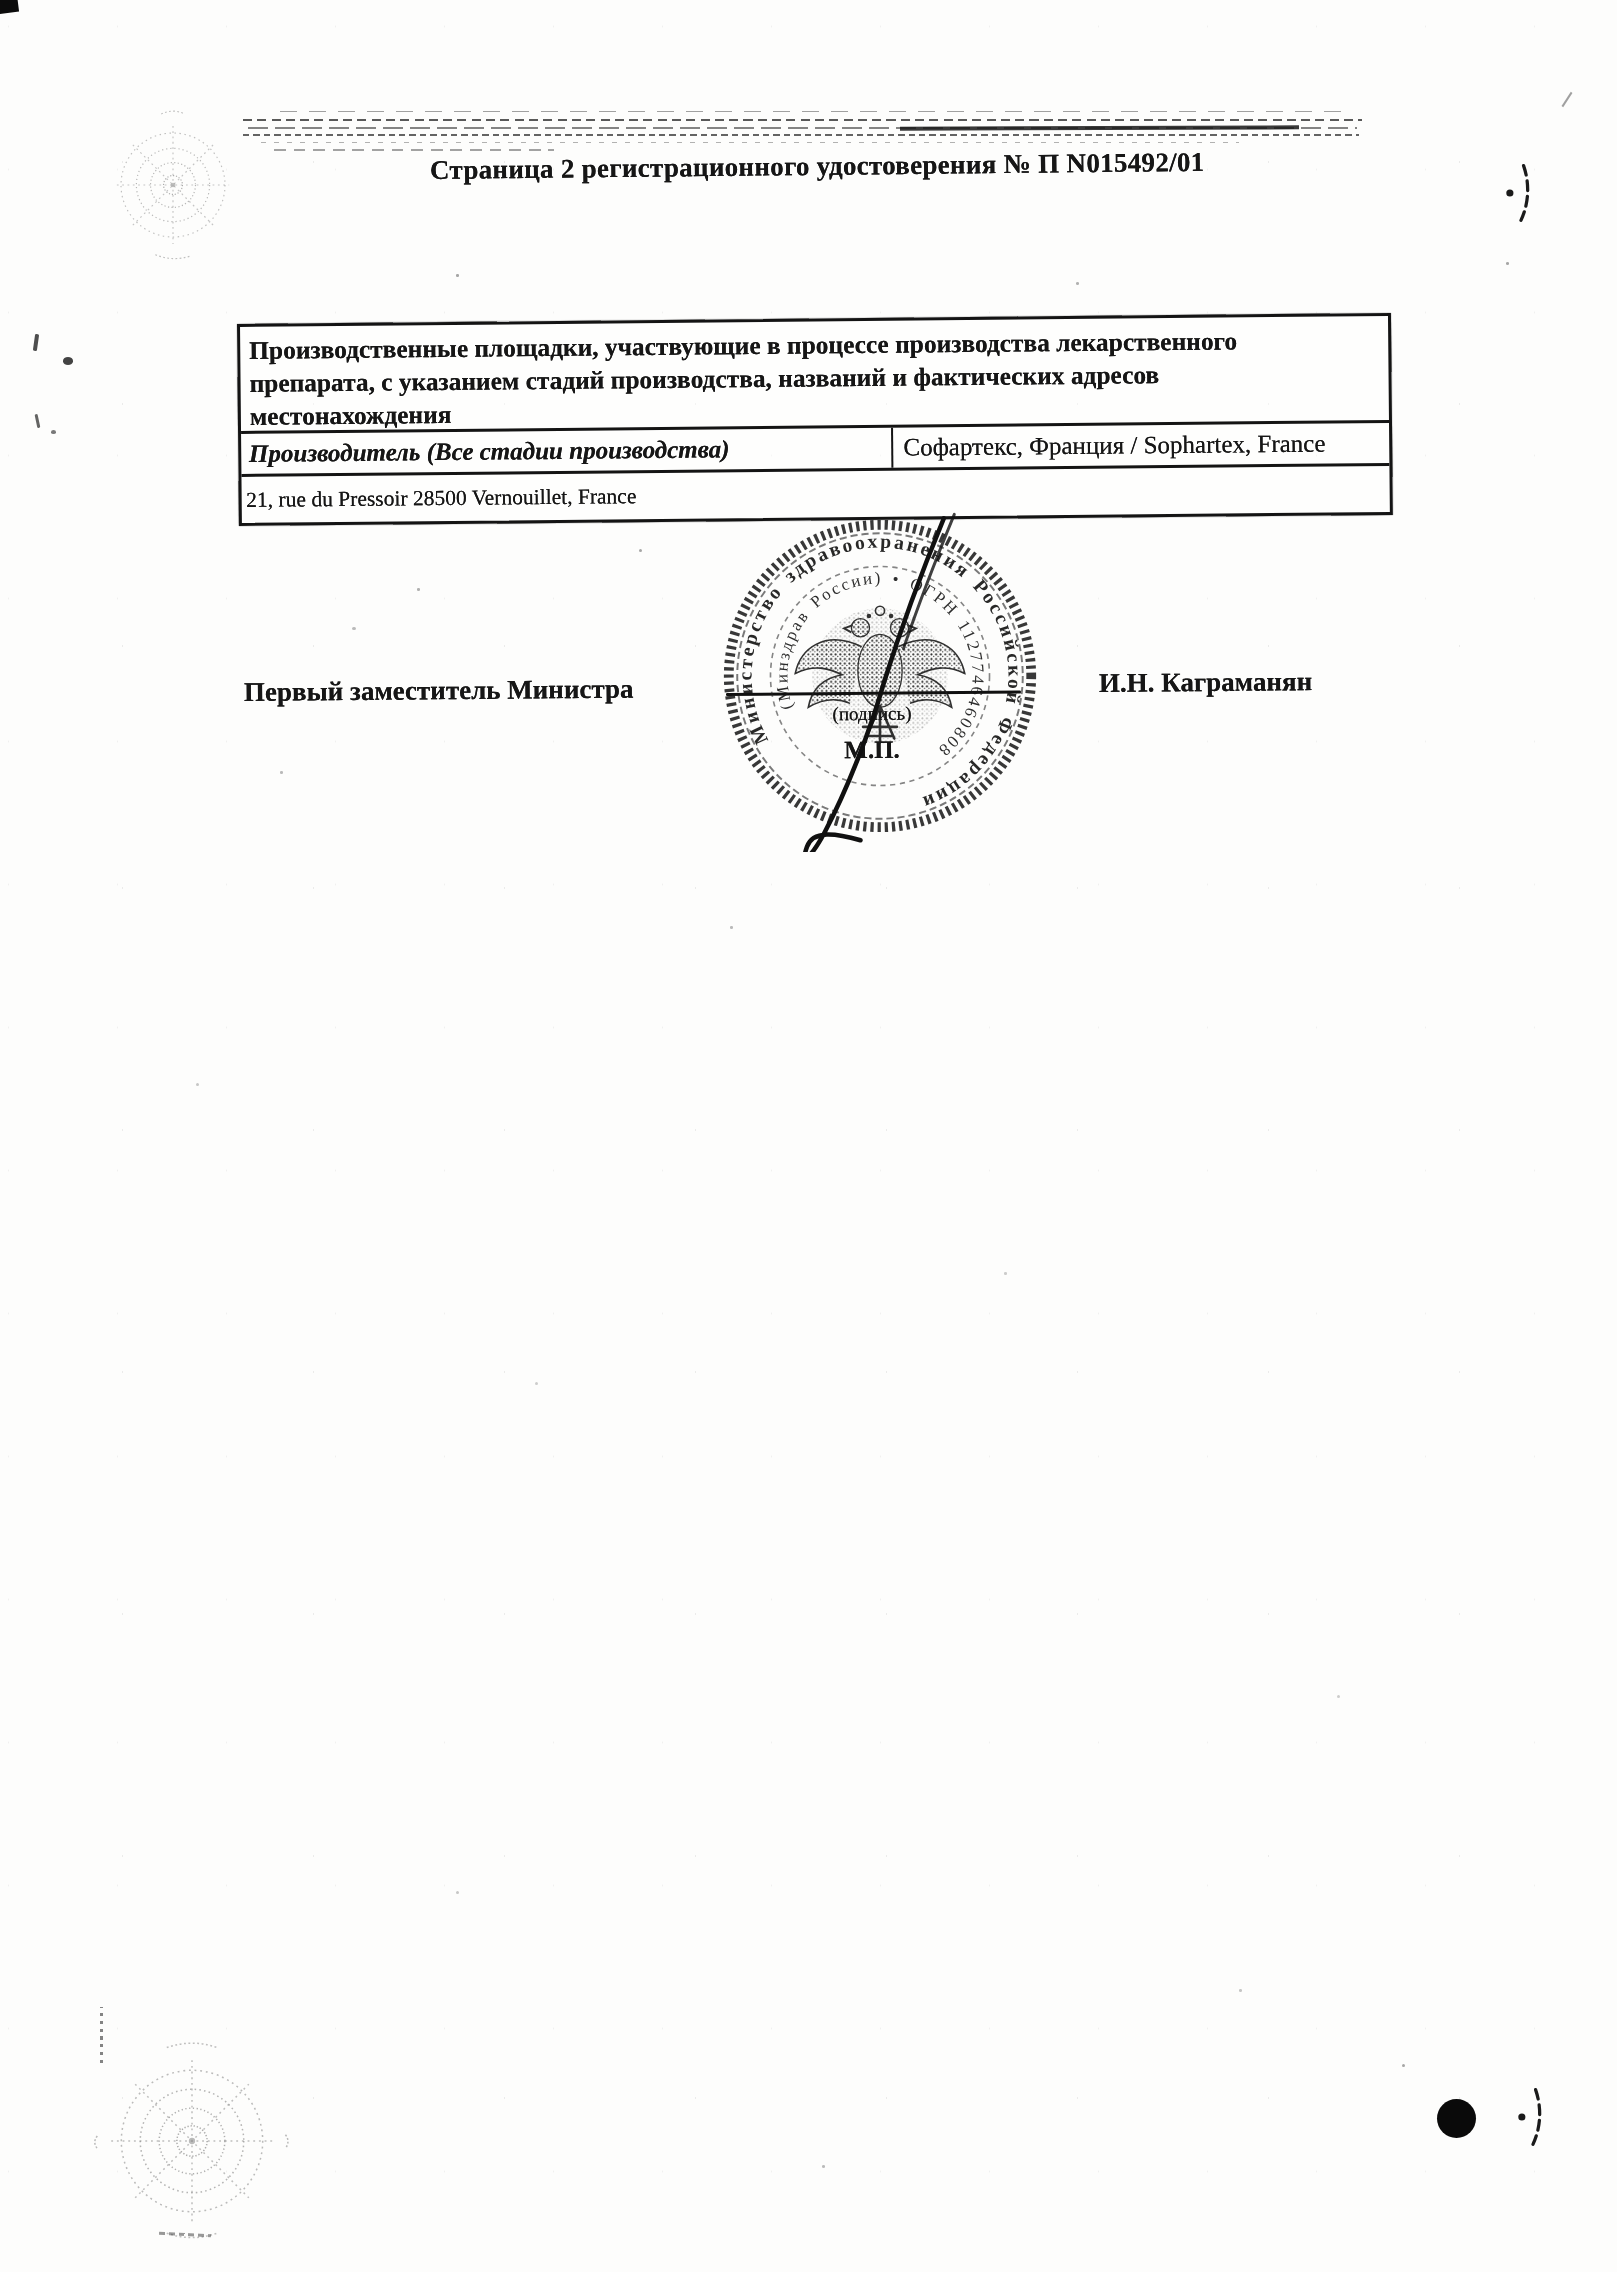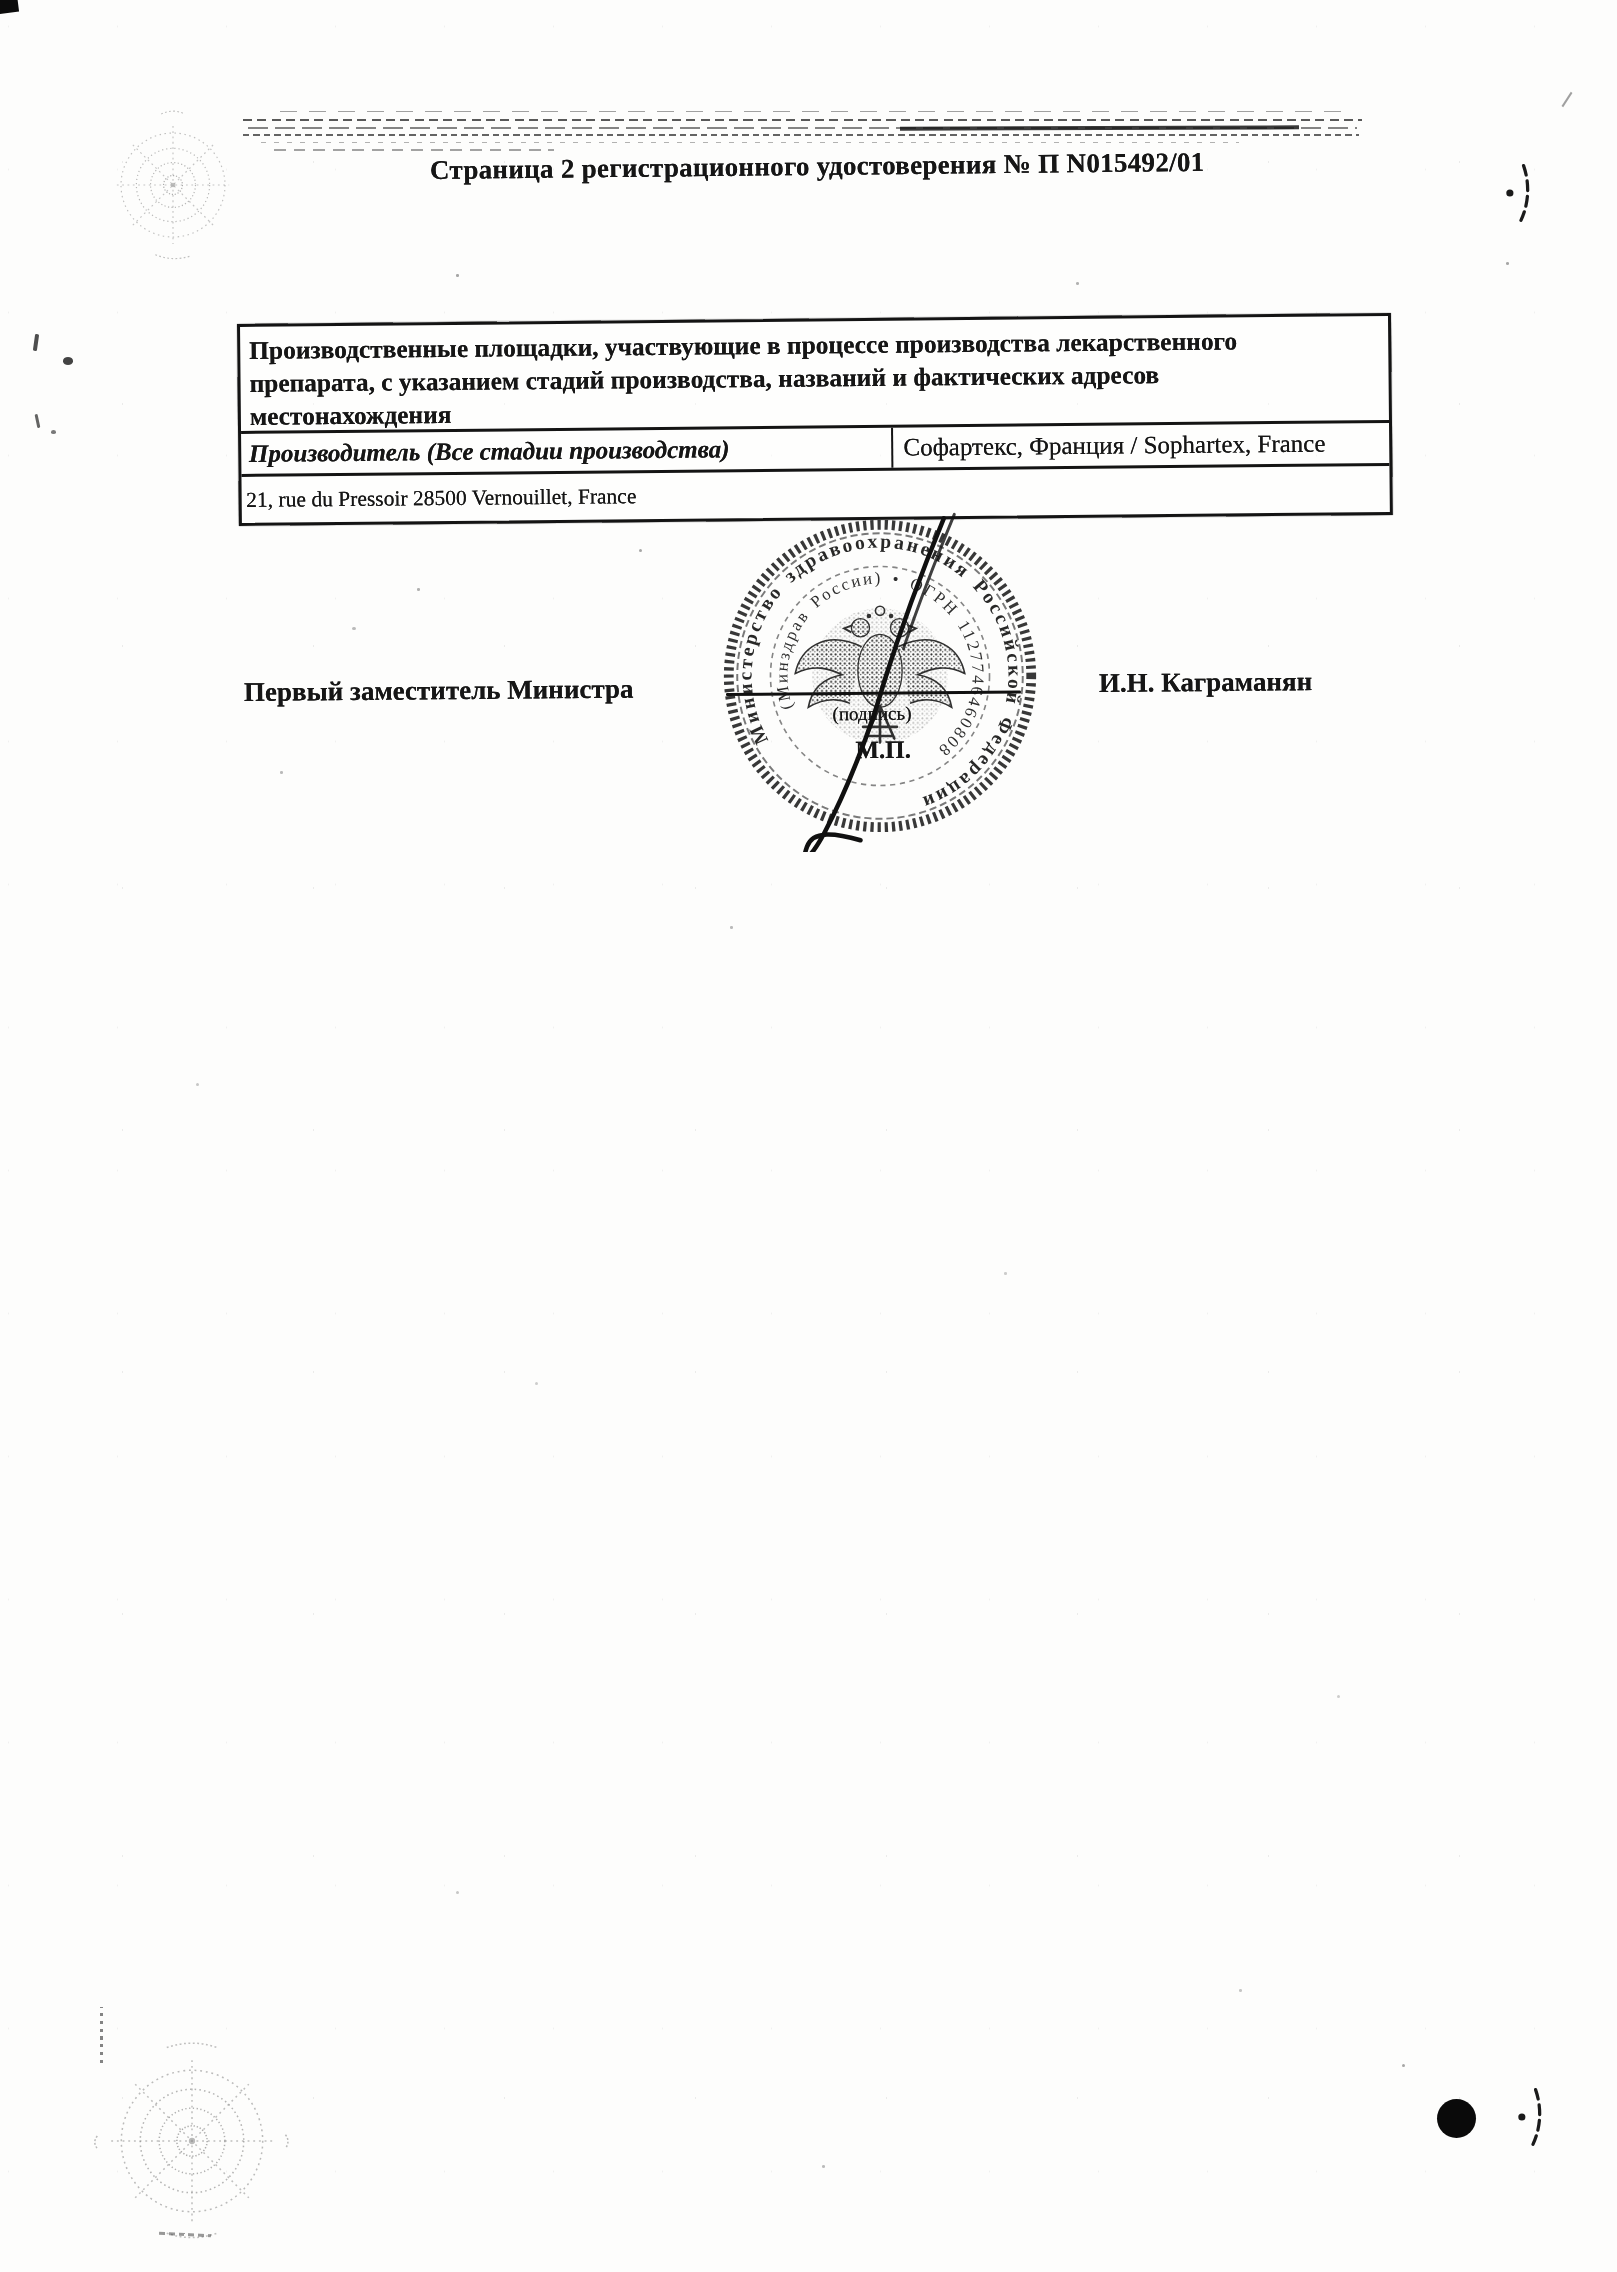--- a/index.html
+++ b/index.html
@@ -57,21 +57,21 @@
   .t-cell-value{flex:1;display:flex;align-items:center;padding-left:10.4px;font-size:25px;}
   .t-row3{border-top:3.3px solid #141414;height:46px;display:flex;align-items:center;
       padding-left:4.6px;font-size:21.5px;font-family:"Liberation Serif","DejaVu Serif",serif;}
 
   
   .sig-title{left:244px;top:677px;font-size:27px;font-weight:bold;transform:rotate(-.5deg);transform-origin:0 50%;}
   .sig-line{left:726px;top:693px;width:295px;height:3.3px;background:#101010;border-radius:1.3px;
       transform:rotate(-.5deg);transform-origin:0 50%;}
   .sig-name{left:1099px;top:668px;font-size:27px;font-weight:bold;transform:rotate(-.5deg);transform-origin:0 50%;}
   .sig-caption{left:807px;top:703px;width:130px;text-align:center;font-size:19px;transform:rotate(-.5deg);}
-  .seal-caption{left:833px;top:736px;width:78px;text-align:right;font-size:25px;font-weight:bold;transform:rotate(-.5deg);}
+  .seal-caption{left:833px;top:736px;width:78px;text-align:center;font-size:25px;font-weight:bold;transform:rotate(-.5deg);}
 
   
   .stamp{left:704px;top:500px;width:352px;height:352px;}
 
   
   .rosette-tl{left:108px;top:97px;width:130px;height:176px;opacity:.5;}
   .rosette-bl{left:91px;top:2040px;width:202px;height:202px;opacity:.55;}
   .dotcol{left:100px;top:2007px;width:2.6px;height:56px;opacity:.6;
       background:repeating-linear-gradient(0deg,#333 0 3.3px,transparent 3.3px 7.8px);}
   .bsquiggle{left:159px;top:2233px;width:52px;height:2.6px;opacity:.5;transform:rotate(3deg);

